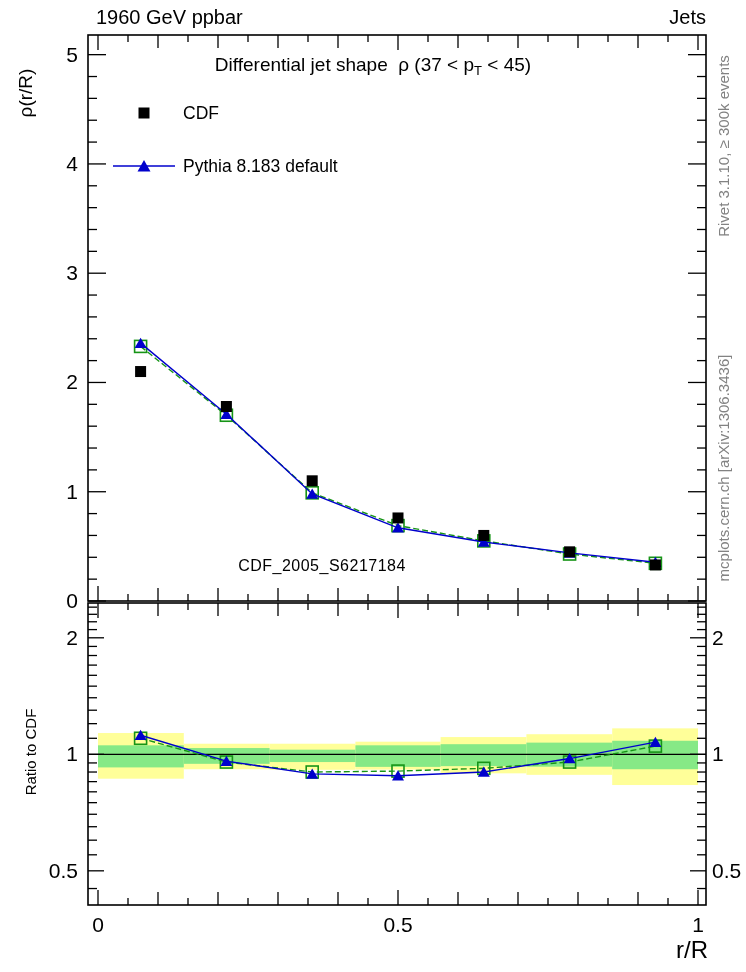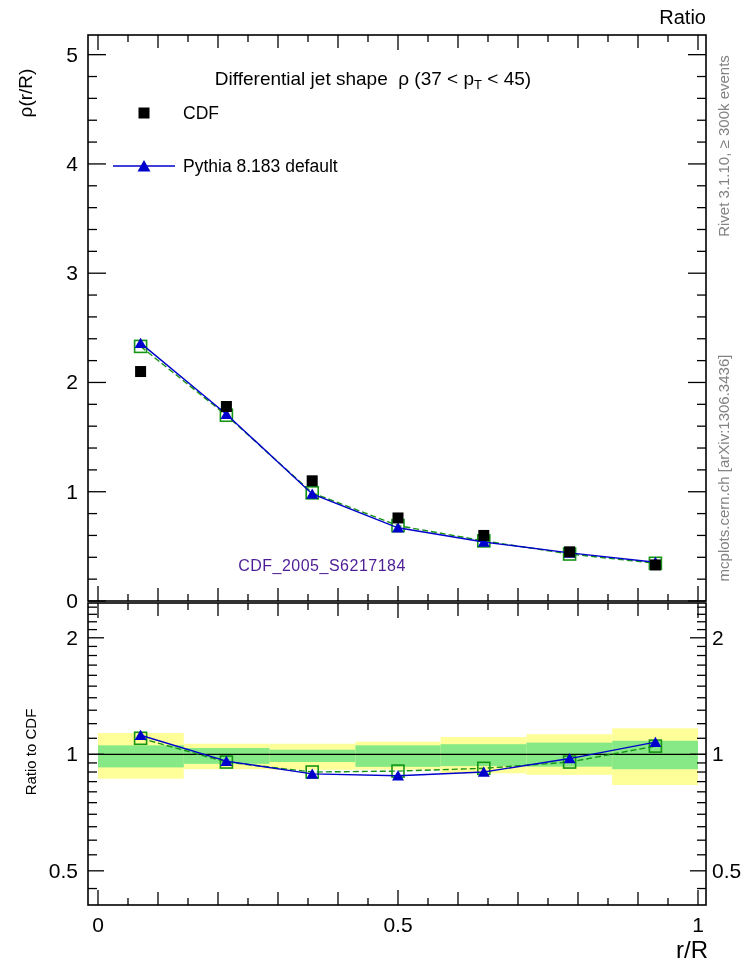--- a/index.html
+++ b/index.html
@@ -2,27 +2,27 @@
 <html><head>
 <meta charset="utf-8">
 <style>
   html,body{margin:0;padding:0;background:#fff}
   .fig{position:relative;width:746px;height:972px;background:#fff;overflow:hidden;
        font-family:"Liberation Sans",sans-serif;color:#000}
   #plot{position:absolute;left:0;top:0}
   .hdr{position:absolute;top:6px;font-size:20px;white-space:nowrap}
   .hdr-left{left:96px}
   .hdr-right{right:40px}
-  .title{position:absolute;left:373px;top:80px;transform:translate(-50%,-50%);
+  .title{position:absolute;left:373px;top:66px;transform:translate(-50%,-50%);
          font-size:19px;white-space:nowrap}
   .title sub{font-size:13px}
   .legend-row{position:absolute;left:113px;display:flex;align-items:center;gap:8px;height:16px}
   .legend-label{font-size:17.5px;line-height:16px;white-space:nowrap}
   .watermark{position:absolute;left:322px;top:566px;transform:translate(-50%,-50%);
-             font-size:16px;color:#4c1d95;letter-spacing:.5px;white-space:nowrap}
+             font-size:16px;color:#000000;letter-spacing:.5px;white-space:nowrap}
   .rot{position:absolute;transform:translate(-50%,-50%) rotate(-90deg);white-space:nowrap}
   .side{color:#828282;font-size:15px}
   .side-top{left:723px;top:146px}
   .side-bottom{left:723px;top:468px}
   .ylab-main{left:26px;top:93px;font-size:19px}
   .ylab-ratio{left:30px;top:752px;font-size:15px}
   .xlab{position:absolute;right:38px;top:936px;font-size:24px}
   svg text{font-family:"Liberation Sans",sans-serif;fill:#000}
 </style>
 </head>
@@ -285,21 +285,22 @@
       <text x="712" y="761.3087191265467" text-anchor="start" font-size="21">1</text>
       <text x="78" y="644.797149213891" text-anchor="end" font-size="21">2</text>
       <text x="712" y="644.797149213891" text-anchor="start" font-size="21">2</text>
       <text x="98" y="932" text-anchor="middle" font-size="21">0</text>
       <text x="398" y="932" text-anchor="middle" font-size="21">0.5</text>
       <text x="698" y="932" text-anchor="middle" font-size="21">1</text>
       <rect x="88" y="35" width="618" height="566" fill="none" stroke="#000" stroke-width="1.6"></rect>
       <rect x="88" y="603" width="618" height="302" fill="none" stroke="#000" stroke-width="1.6"></rect>
     </svg>
 
-  <div class="hdr hdr-right">Ratio</div>
+  <div class="hdr hdr-left">1960 GeV ppbar</div>
+  <div class="hdr hdr-right">Jets</div>
 
   <div class="title"><span>Differential jet shape &nbsp;ρ (37 &lt; p</span><sub>T</sub><span> &lt; 45)</span></div>
 
   <div class="legend-row" style="top:105px">
     <svg width="62" height="16">
       <rect class="c-fill" x="25.5" y="2.5" width="11" height="11" fill="#000000"></rect>
     </svg>
     <span class="legend-label">CDF</span>
   </div>
   <div class="legend-row" style="top:158px">

